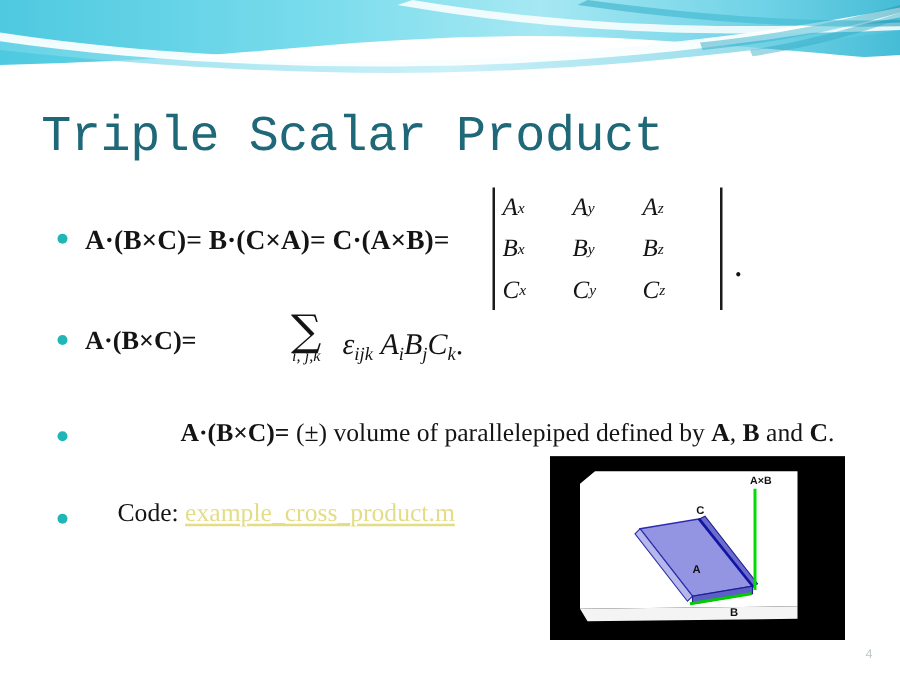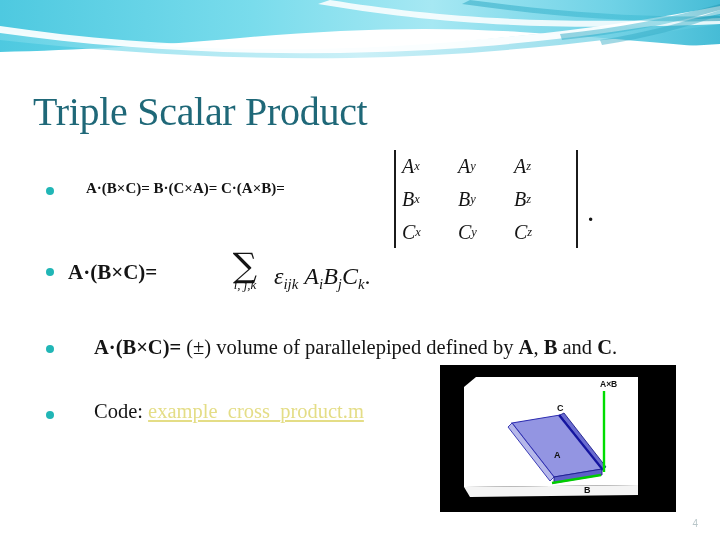--- a/index.html
+++ b/index.html
@@ -24,21 +24,21 @@
     height: 62px;
     overflow: hidden;
   }
   .header-band svg { display: block; }
 
   
   .slide-title {
     position: absolute;
     left: 33px;
     top: 88px;
-    font-family: Liberation Serif, serif;
+    font-family: Liberation Mono, monospace;
     font-size: 40px;
     font-weight: 400;
     color: #1f6878;
     letter-spacing: -0.3px;
     white-space: nowrap;
   }
   .bullet-row {
     position: relative;
     display: block;
     padding-left: 26px;
@@ -64,23 +64,23 @@
     font-size: 0.62em;
     vertical-align: -0.32em;
     font-style: italic;
   }
 
   
   .row1 { position: absolute; left: 42px; top: 150px; width: 650px; height: 100px; }
   .row1 .bullet-dot { top: 37px; }
   .row1-lhs {
     position: absolute;
-    left: 44px;
+    left: 26px;
     top: 30px;
-    font-size: 15px;
+    font-size: 22px;
     font-weight: bold;
     white-space: nowrap;
   }
   .det-wrap {
     position: absolute;
     left: 352px;
     top: 0px;
     display: flex;
     align-items: stretch;
   }
@@ -149,20 +149,21 @@
     white-space: nowrap;
   }
 
   
   .row3 { position: absolute; left: 42px; top: 334px; width: 650px; }
   .row3 .bullet-dot { top: 11px; }
   .row3-text {
     padding-left: 26px;
     font-size: 20.5px;
     line-height: 1.32;
+    text-align: center;
   }
 
   
   .row4 { position: absolute; left: 42px; top: 400px; width: 650px; }
   .row4 .bullet-dot { top: 11px; }
   .row4-text {
     padding-left: 26px;
     font-size: 20.5px;
     white-space: nowrap;
   }

